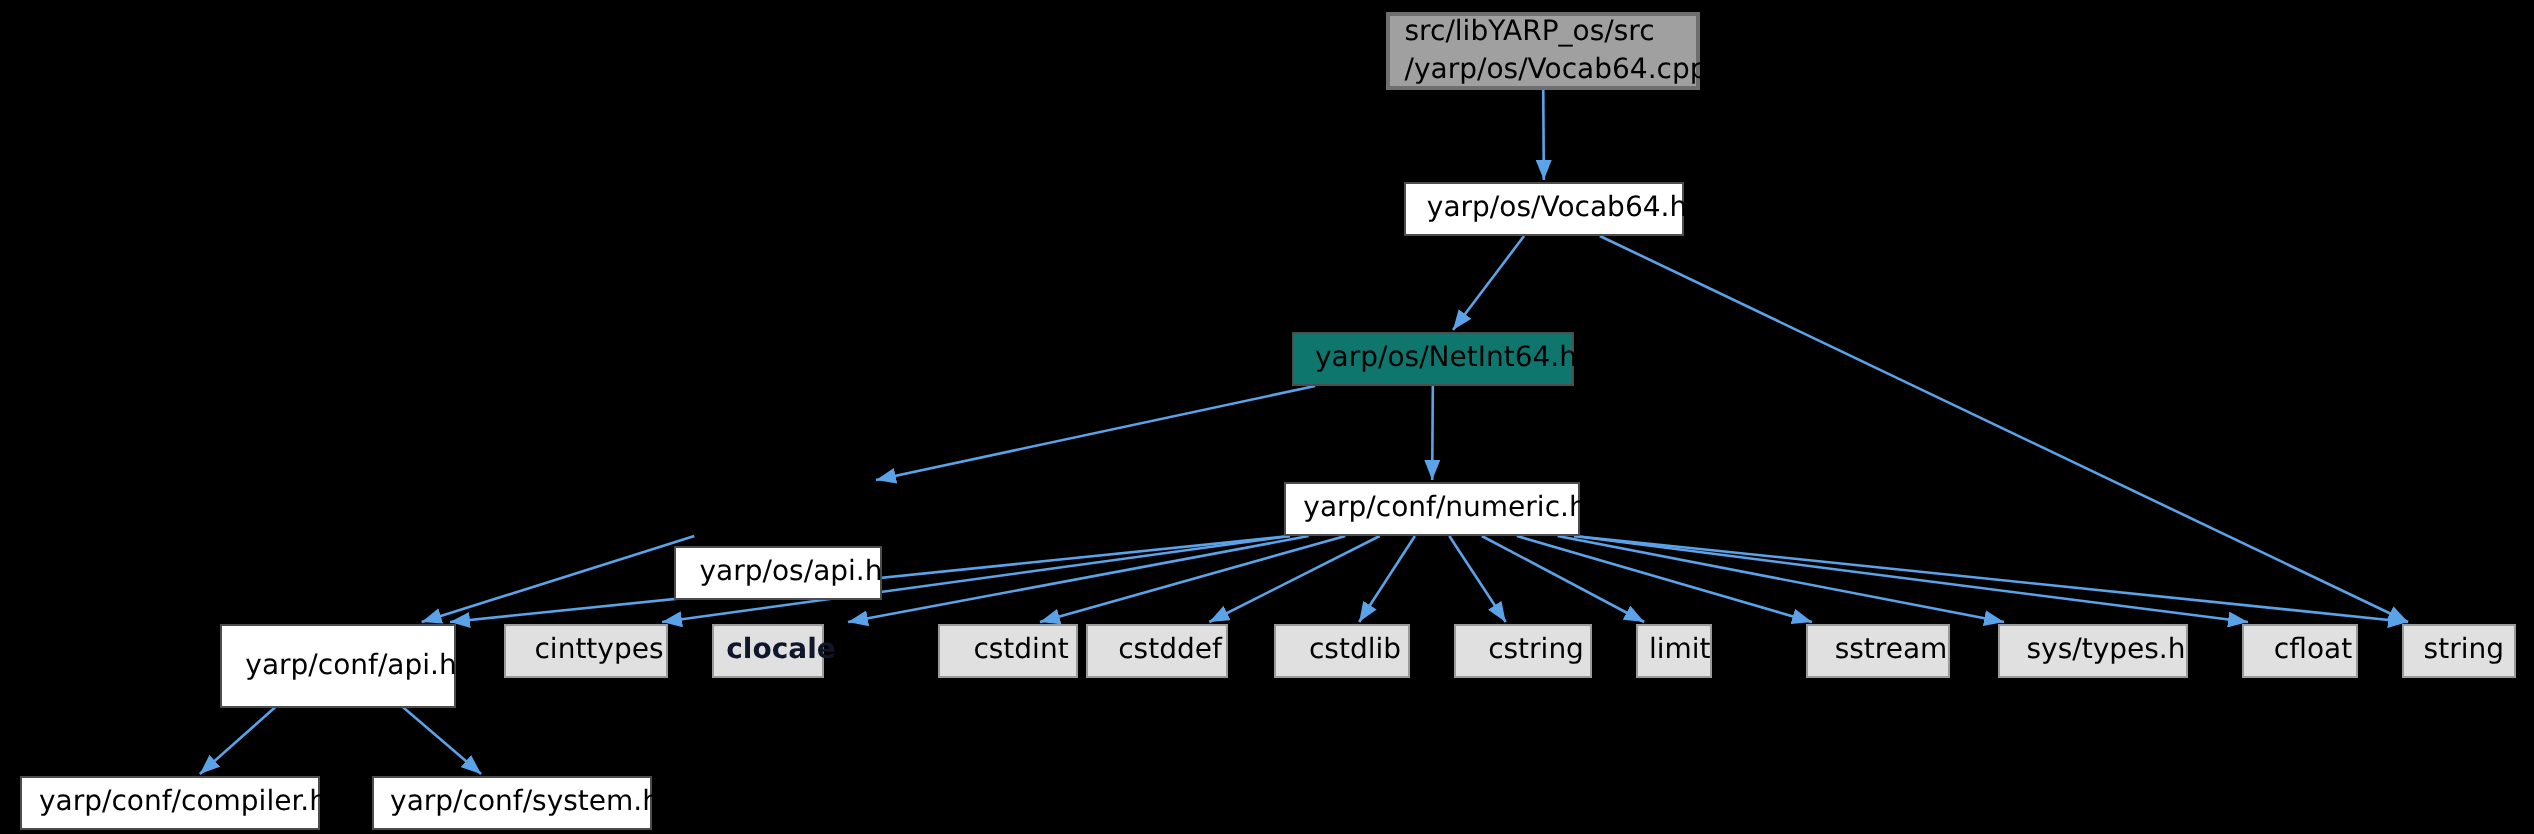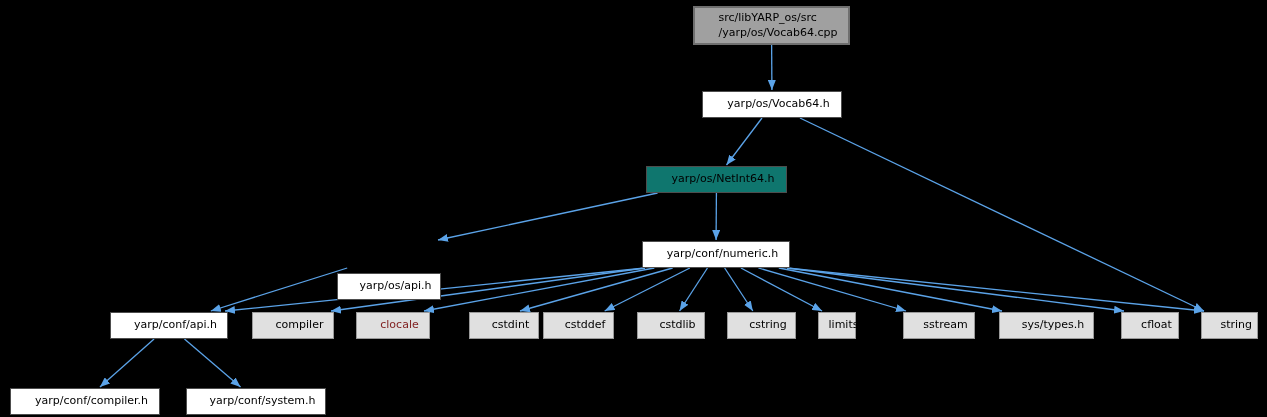--- a/index.html
+++ b/index.html
@@ -1,20 +1,20 @@
 <!DOCTYPE html>
 <html><head>
 <meta charset="utf-8">
 <style>
   html,body{margin:0;padding:0;background:#000;}
   #stage{position:relative;width:1267px;height:417px;background:#000;overflow:hidden;
          font-family:"DejaVu Sans","Liberation Sans",sans-serif;}
   #edges{position:absolute;left:0;top:0;pointer-events:none;}
   .node{position:absolute;box-sizing:border-box;display:flex;align-items:center;justify-content:center;
-        font-size:11px;line-height:1.3;cursor:pointer;padding-left:13px;}
+        font-size:14px;line-height:1.3;cursor:pointer;padding-left:13px;}
   .node.main{border-width:2px;border-style:solid;}
   .node.doc{border-width:1.5px;border-style:solid;}
   .node.leaf{border-width:1px;border-style:solid;}
   .node .lbl{white-space:pre-line;text-align:center;padding:0 5px;}
   .node.main .lbl{text-align:left;}
 </style>
 </head>
 <body>
 
 <div id="stage">
@@ -54,27 +54,27 @@
     </div>
     <div class="node doc" style="left: 646px; top: 166px; width: 141px; height: 27px; background: #0f766e; border-color: rgb(77, 77, 77); color: rgb(0, 0, 0);">
       <span class="lbl">yarp/os/NetInt64.h</span>
     </div>
     <div class="node doc" style="left: 337px; top: 241px; width: 104px; height: 27px; background: rgb(255, 255, 255); border-color: rgb(77, 77, 77); color: rgb(0, 0, 0); margin-top: 32px;">
       <span class="lbl">yarp/os/api.h</span>
     </div>
     <div class="node doc" style="left: 642px; top: 241px; width: 148px; height: 27px; background: rgb(255, 255, 255); border-color: rgb(77, 77, 77); color: rgb(0, 0, 0);">
       <span class="lbl">yarp/conf/numeric.h</span>
     </div>
-    <div class="node doc" style="left: 110px; top: 312px; width: 118px; height: 27px; background: rgb(255, 255, 255); border-color: rgb(77, 77, 77); color: rgb(0, 0, 0);">
+    <div class="node doc" style="left: 110px; top: 312px; width: 118px; height: 42px; background: rgb(255, 255, 255); border-color: rgb(77, 77, 77); color: rgb(0, 0, 0);">
       <span class="lbl">yarp/conf/api.h</span>
     </div>
     <div class="node leaf" style="left: 252px; top: 312px; width: 82px; height: 27px; background: rgb(224, 224, 224); border-color: rgb(154, 154, 154); color: rgb(0, 0, 0);">
-      <span class="lbl">compiler</span>
+      <span class="lbl">cinttypes</span>
     </div>
-    <div class="node leaf" style="left: 356px; top: 312px; width: 74px; height: 27px; background: rgb(224, 224, 224); border-color: rgb(154, 154, 154); color: #7f1d1d;">
+    <div class="node leaf" style="left: 356px; top: 312px; width: 56px; height: 27px; background: rgb(224, 224, 224); border-color: rgb(154, 154, 154); color: #0f172a; font-weight: bold;">
       <span class="lbl">clocale</span>
     </div>
     <div class="node leaf" style="left: 453px; top: 312px; width: 70px; height: 27px; background: rgb(224, 224, 224); border-color: rgb(154, 154, 154); color: rgb(0, 0, 0); margin-left: 16px;">
       <span class="lbl">cstdint</span>
     </div>
     <div class="node leaf" style="left: 543px; top: 312px; width: 71px; height: 27px; background: rgb(224, 224, 224); border-color: rgb(154, 154, 154); color: rgb(0, 0, 0);">
       <span class="lbl">cstddef</span>
     </div>
     <div class="node leaf" style="left: 637px; top: 312px; width: 68px; height: 27px; background: rgb(224, 224, 224); border-color: rgb(154, 154, 154); color: rgb(0, 0, 0);">
       <span class="lbl">cstdlib</span>

